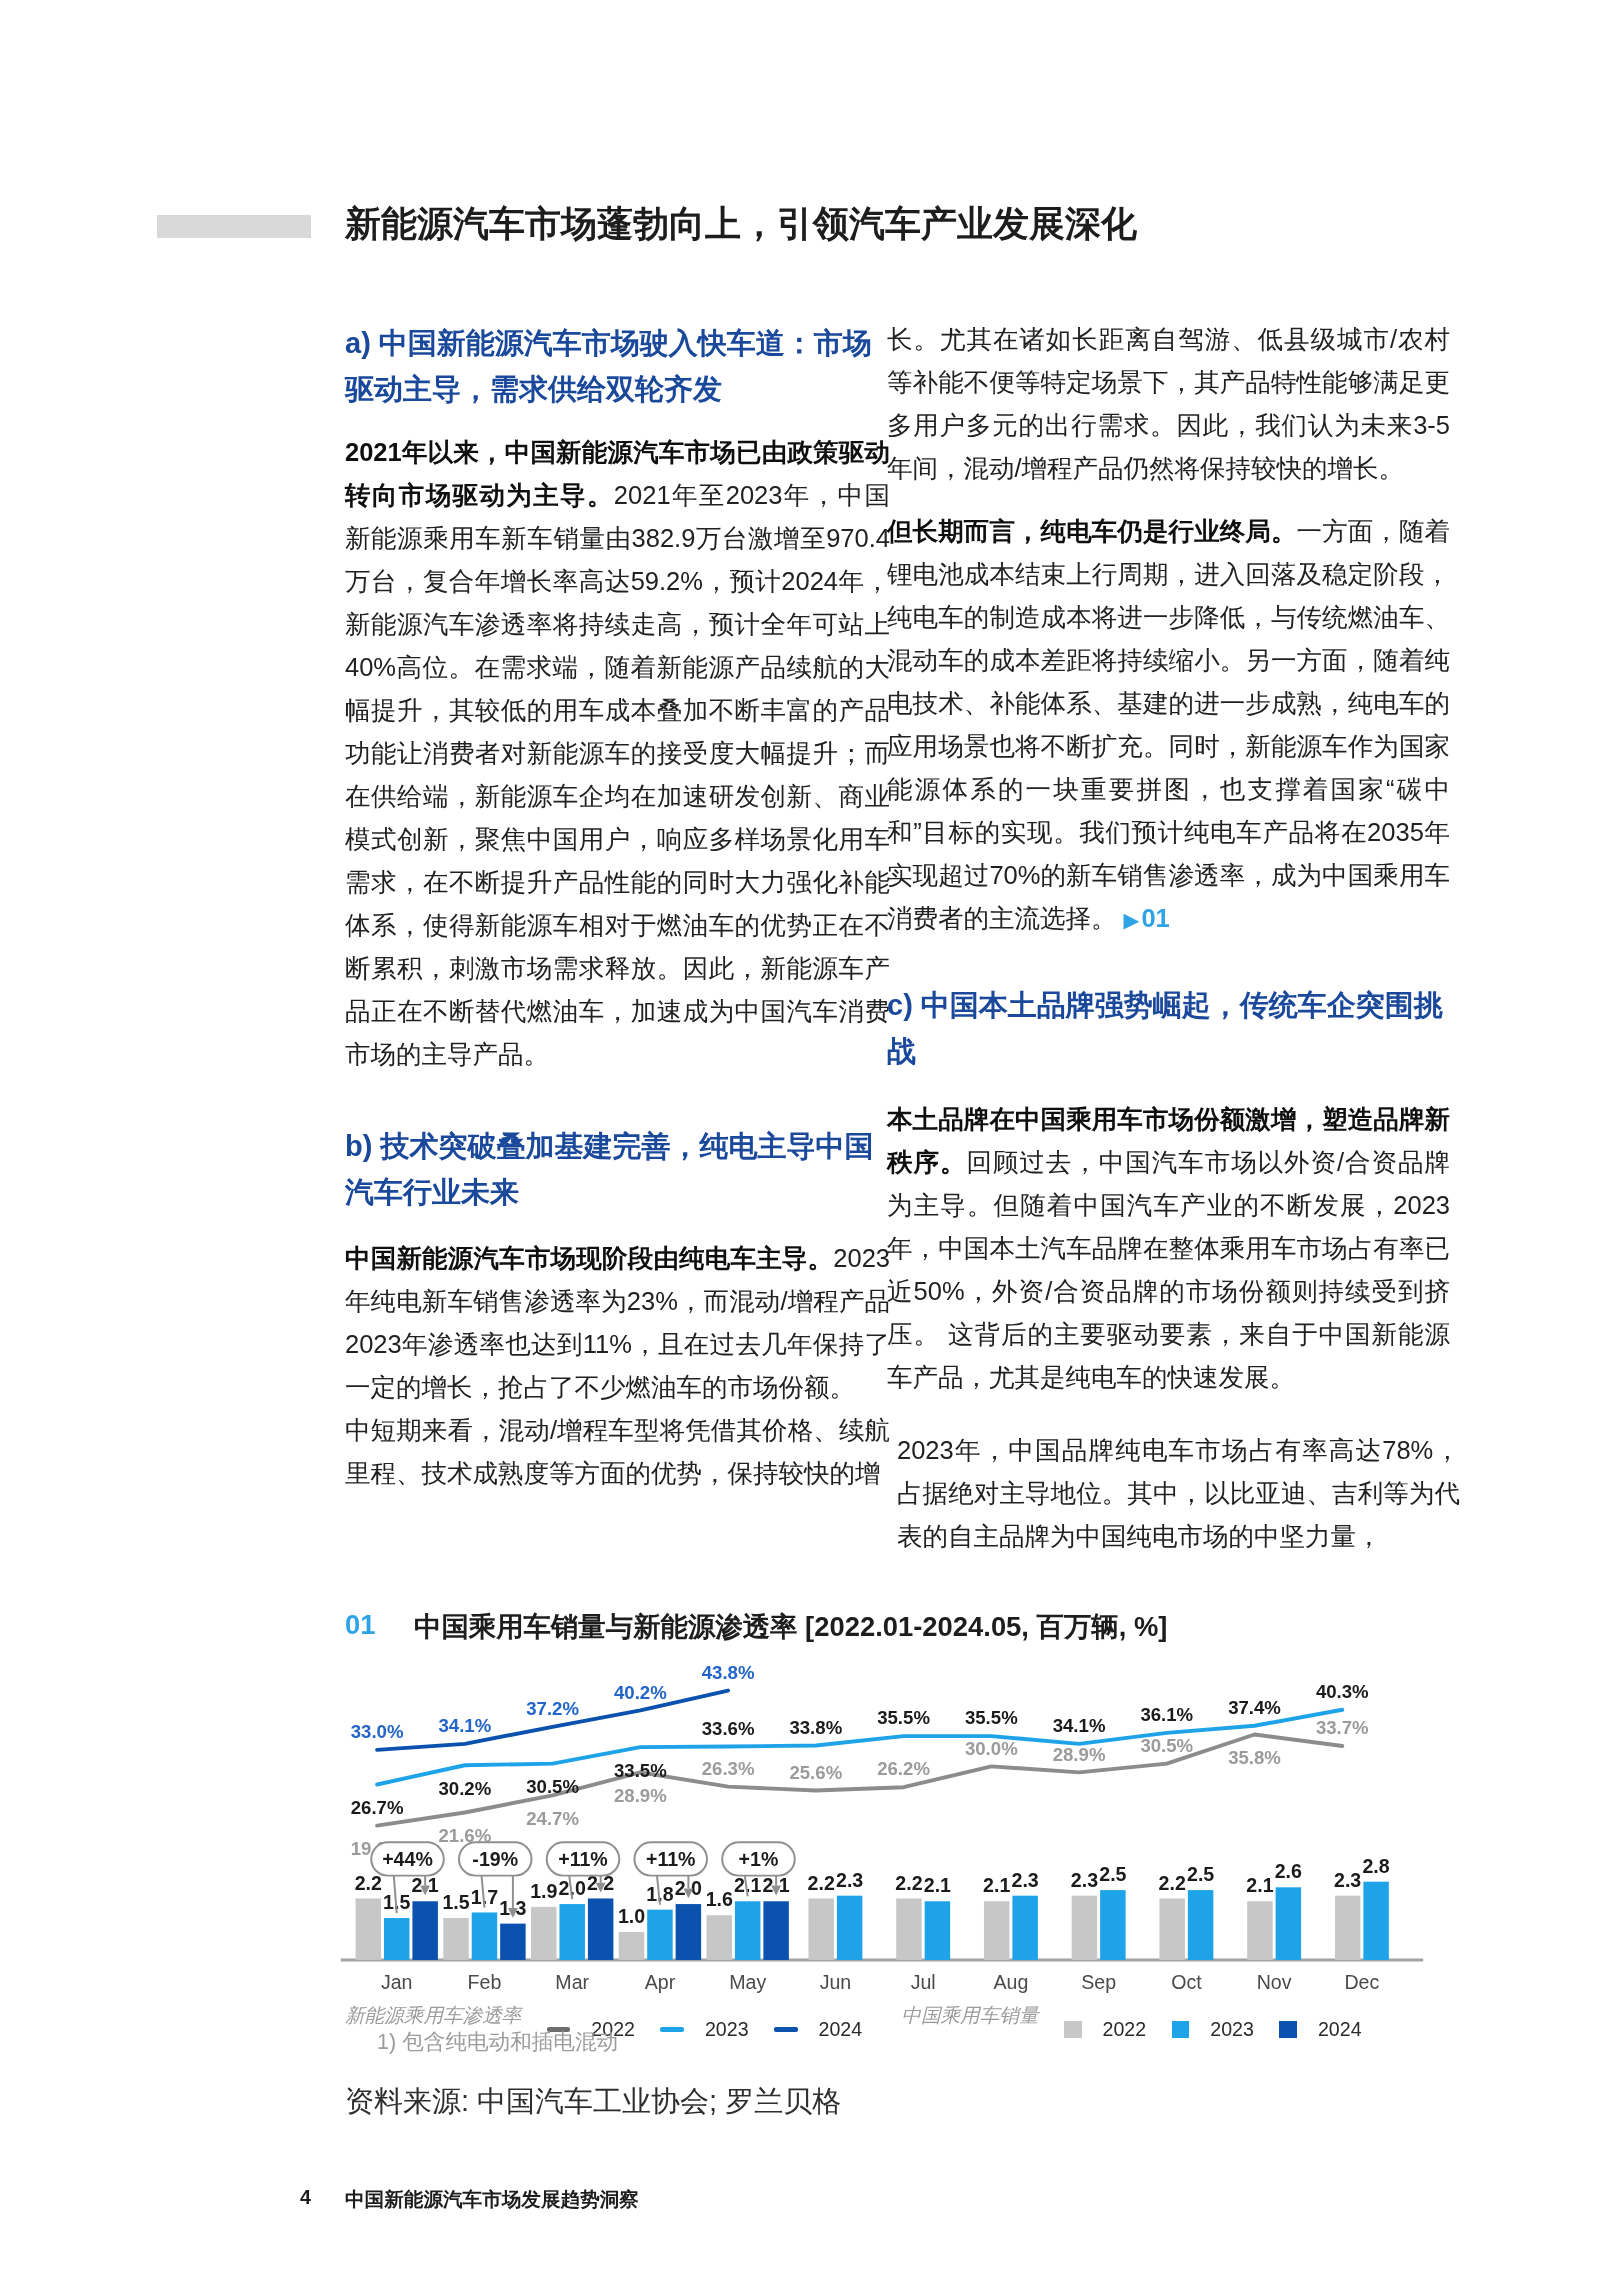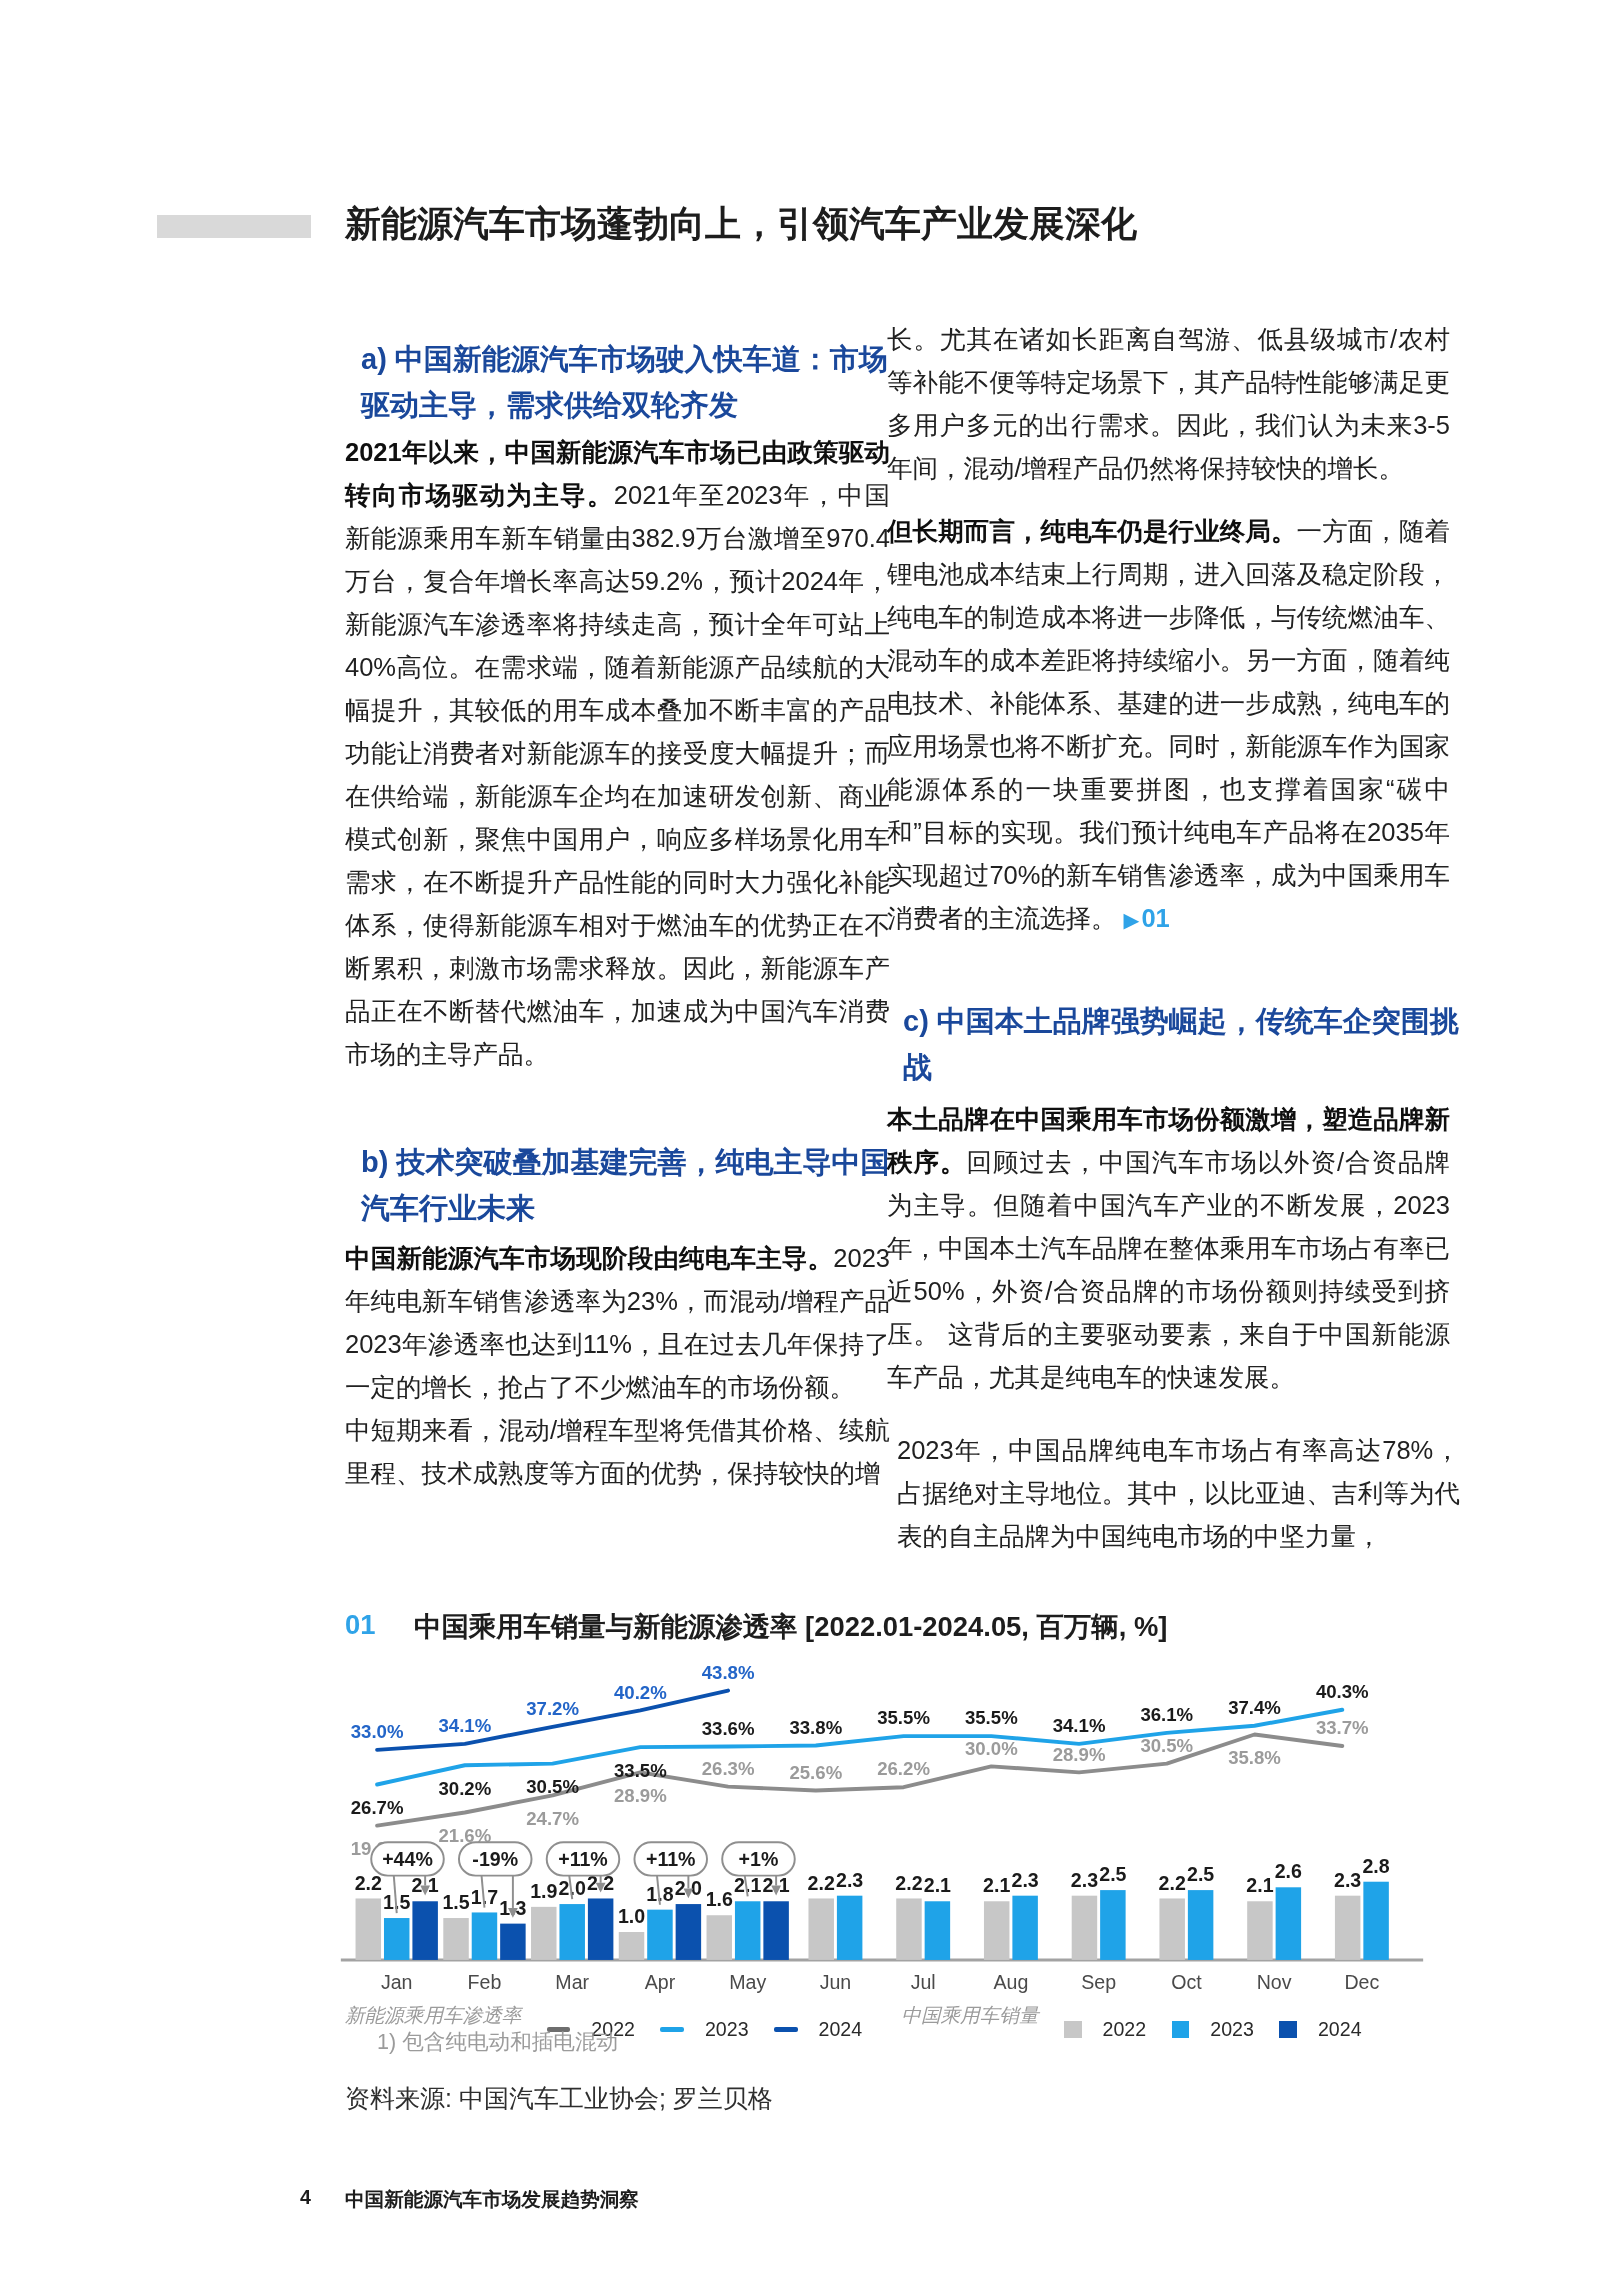--- a/index.html
+++ b/index.html
@@ -6,21 +6,21 @@
   .page{
     position:relative;
     width:1621px;height:2293px;
     background:#ffffff;
     font-family:"Liberation Sans","DejaVu Sans",sans-serif;
     overflow:hidden;
   }
   .abs{position:absolute;}
   .kicker-bar{left:157px;top:215px;width:154px;height:22.5px;background:#D9D9D9;}
   .page-title{left:345px;top:200px;width:1117px;font-size:36px;line-height:47px;font-weight:700;color:#1D1D1D;margin:0;}
-  .sec-head{font-size:29px;line-height:46px;font-weight:700;color:#1A489B;margin:16px;}
+  .sec-head{font-size:29px;line-height:46px;font-weight:700;color:#1A489B;margin:0;}
   .body-txt{font-size:25.5px;line-height:43px;color:#212121;text-align:justify;}
   .body-txt .lead{font-weight:700;color:#0f0f0f;}
   .col-l{left:345px;width:545px;}
   .col-r{left:887px;width:563px;}
   .figref{color:#2FA3E8;font-weight:700;white-space:nowrap;}
   .figref .tri{font-size:20.6px;letter-spacing:2px;}
   .fig-number{left:345px;top:1609px;font-size:27.4px;font-weight:700;color:#2FA3E8;}
   .fig-title{left:414px;top:1609px;font-size:27.4px;font-weight:700;color:#1D1D1D;}
   svg text{font-family:"Liberation Sans","DejaVu Sans",sans-serif;}
   .month-lbl{font-size:20px;fill:#4A4A4A;}
@@ -35,21 +35,21 @@
   .lg-item{display:flex;align-items:center;gap:21px;margin-top:28px;}
   .dash{display:inline-block;width:23.5px;height:4.9px;border-radius:2px;}
   .dash-2022{background:#6E6E6E;}
   .dash-2023{background:#1FA3E8;}
   .dash-2024{background:#0B51AE;}
   .sq{display:inline-block;width:17.6px;height:17.6px;}
   .sq-2022{background:#C7C7C7;}
   .sq-2023{background:#1FA3E8;}
   .sq-2024{background:#0B51AE;}
   .footnote{left:345px;top:2027px;font-size:21.6px;color:#9B9B9B;margin-left:32px;}
-  .source{left:345px;top:2082px;font-size:25px;color:#2E2E2E;}
+  .source{left:345px;top:2082px;font-size:29px;color:#2E2E2E;}
   .footer-num{left:300px;top:2186px;font-size:19.6px;font-weight:700;color:#1D1D1D;}
   .footer-title{left:345px;top:2186px;font-size:19.6px;font-weight:700;color:#1D1D1D;}
 </style>
 </head>
 <body>
 
 <div class="page">
 
   <div class="abs kicker-bar"></div>
   <h1 class="abs page-title">新能源汽车市场蓬勃向上，引领汽车产业发展深化</h1>

